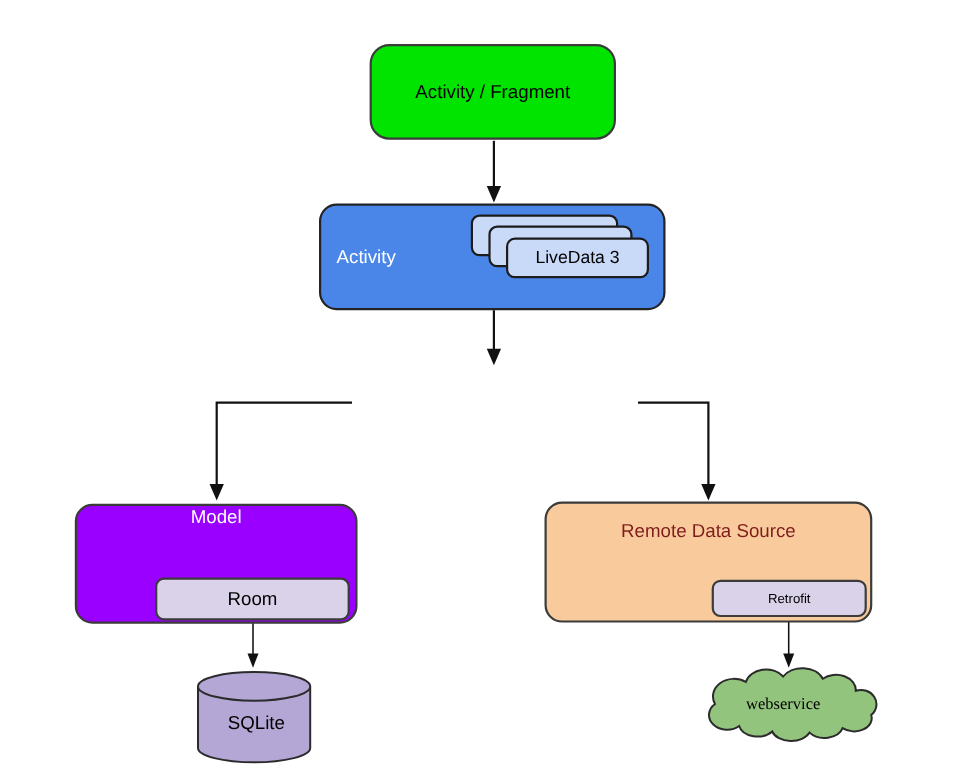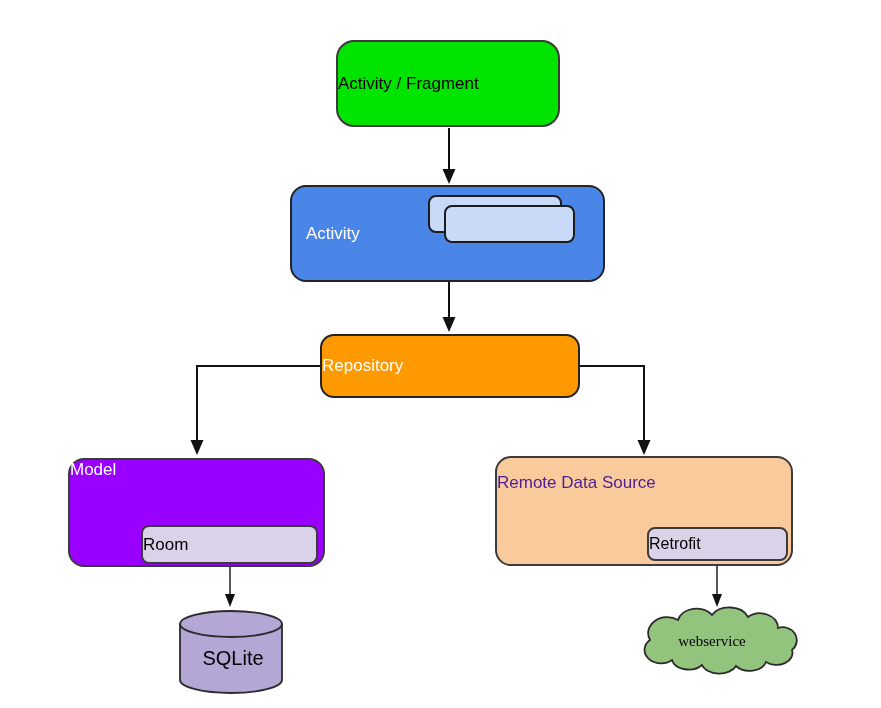--- a/index.html
+++ b/index.html
@@ -16,20 +16,21 @@
     left: 0; top: 0;
     width: 881px; height: 708px;
     z-index: 1;
     pointer-events: none;
   }
   .node {
     position: absolute;
     box-sizing: border-box;
     display: flex;
     align-items: center;
+    justify-content: center;
     z-index: 2;
   }
   .node .label { white-space: nowrap; }
 
   .big-box { border: 2px solid #3b3b3b; border-radius: 16px; }
 
   #node-activity    { left: 336px; top: 40px;  width: 224px; height: 87px; border-radius: 18px; font-size: 17px; color: #000; }
   #node-viewmodel   { left: 290px; top: 185px; width: 315px; height: 97px; border: 2px solid #242424; color: #fff; font-size: 17px; justify-content: flex-start; padding-left: 14px; }
   .livedata-card {
     position: absolute;
@@ -42,32 +43,32 @@
   }
   #card-back  { left: 428px; top: 195px; width: 134px; height: 38px; }
   #card-mid   { left: 444px; top: 205px; width: 131px; height: 38px; z-index: 4; }
   #card-front { left: 460px; top: 216px; width: 130px; height: 37px; z-index: 5; }
 
   #node-repository  { left: 320px; top: 334px; width: 260px; height: 64px; border: 2px solid #242424; border-radius: 14px; color: #fff; font-size: 17px; }
 
   #node-model       { left: 68px;  top: 458px; width: 257px; height: 109px; color: #fff; font-size: 17px; align-items: flex-start; padding-top: 0; }
   #node-room        { left: 141px; top: 525px; width: 177px; height: 39px; border: 2px solid #3b3b3b; border-radius: 8px; font-size: 17px; color: #000; z-index: 3; }
 
-  #node-remote      { left: 495px; top: 456px; width: 298px; height: 110px; color: #4c1d95; font-size: 17px; align-items: flex-start; padding-top: 15px; }
-  #node-retrofit    { left: 647px; top: 527px; width: 141px; height: 34px; border: 2px solid #3b3b3b; border-radius: 8px; font-size: 16px; color: #000; z-index: 3; }
+  #node-remote      { left: 495px; top: 456px; width: 298px; height: 110px; color: #7f1d1d; font-size: 17px; align-items: flex-start; padding-top: 15px; }
+  #node-retrofit    { left: 647px; top: 527px; width: 141px; height: 34px; border: 2px solid #3b3b3b; border-radius: 8px; font-size: 12px; color: #000; z-index: 3; }
 
   .float-label {
     position: absolute;
     z-index: 6;
     color: #000;
     text-align: center;
     white-space: nowrap;
     transform: translate(-50%, -50%);
   }
-  #label-sqlite     { left: 233px; top: 658px; font-size: 20px; }
+  #label-sqlite     { left: 233px; top: 658px; font-size: 17px; }
   #label-webservice { left: 712px; top: 641px; font-size: 15px; font-family: Liberation Serif, serif; }
 </style>
 </head>
 <body>
 
 <div id="canvas">
 
   <svg id="connector-layer" viewBox="0 0 881 708" xmlns="http://www.w3.org/2000/svg">
 
     <line x1="449" y1="128" x2="449" y2="170" stroke="#111111" stroke-width="2"></line>
@@ -106,24 +107,24 @@
 
   <div class="node big-box" id="node-activity" style="background-color: rgb(0, 228, 0);">
     <span class="label">Activity / Fragment</span>
   </div>
 
   <div class="node big-box" id="node-viewmodel" style="background-color: rgb(74, 134, 232);">
     <span class="label">Activity</span>
   </div>
   <div class="livedata-card" id="card-back" style="background-color: rgb(201, 218, 248);"></div>
   <div class="livedata-card" id="card-mid" style="background-color: rgb(201, 218, 248);"></div>
+  <div class="livedata-card" id="card-front" style="background-color: rgb(201, 218, 248);">
+    <span class="label">LiveData 3</span>
+  </div>
 
-  <div class="node" id="node-repository" style="background-color: rgb(255, 153, 0);">
-    <span class="label">Repository</span>
-  </div>
 
   <div class="node big-box" id="node-model" style="background-color: rgb(153, 0, 255);">
     <span class="label">Model</span>
   </div>
   <div class="node" id="node-room" style="background-color: rgb(217, 210, 233);">
     <span class="label">Room</span>
   </div>
 
   <div class="node big-box" id="node-remote" style="background-color: rgb(249, 203, 156);">
     <span class="label">Remote Data Source</span>

